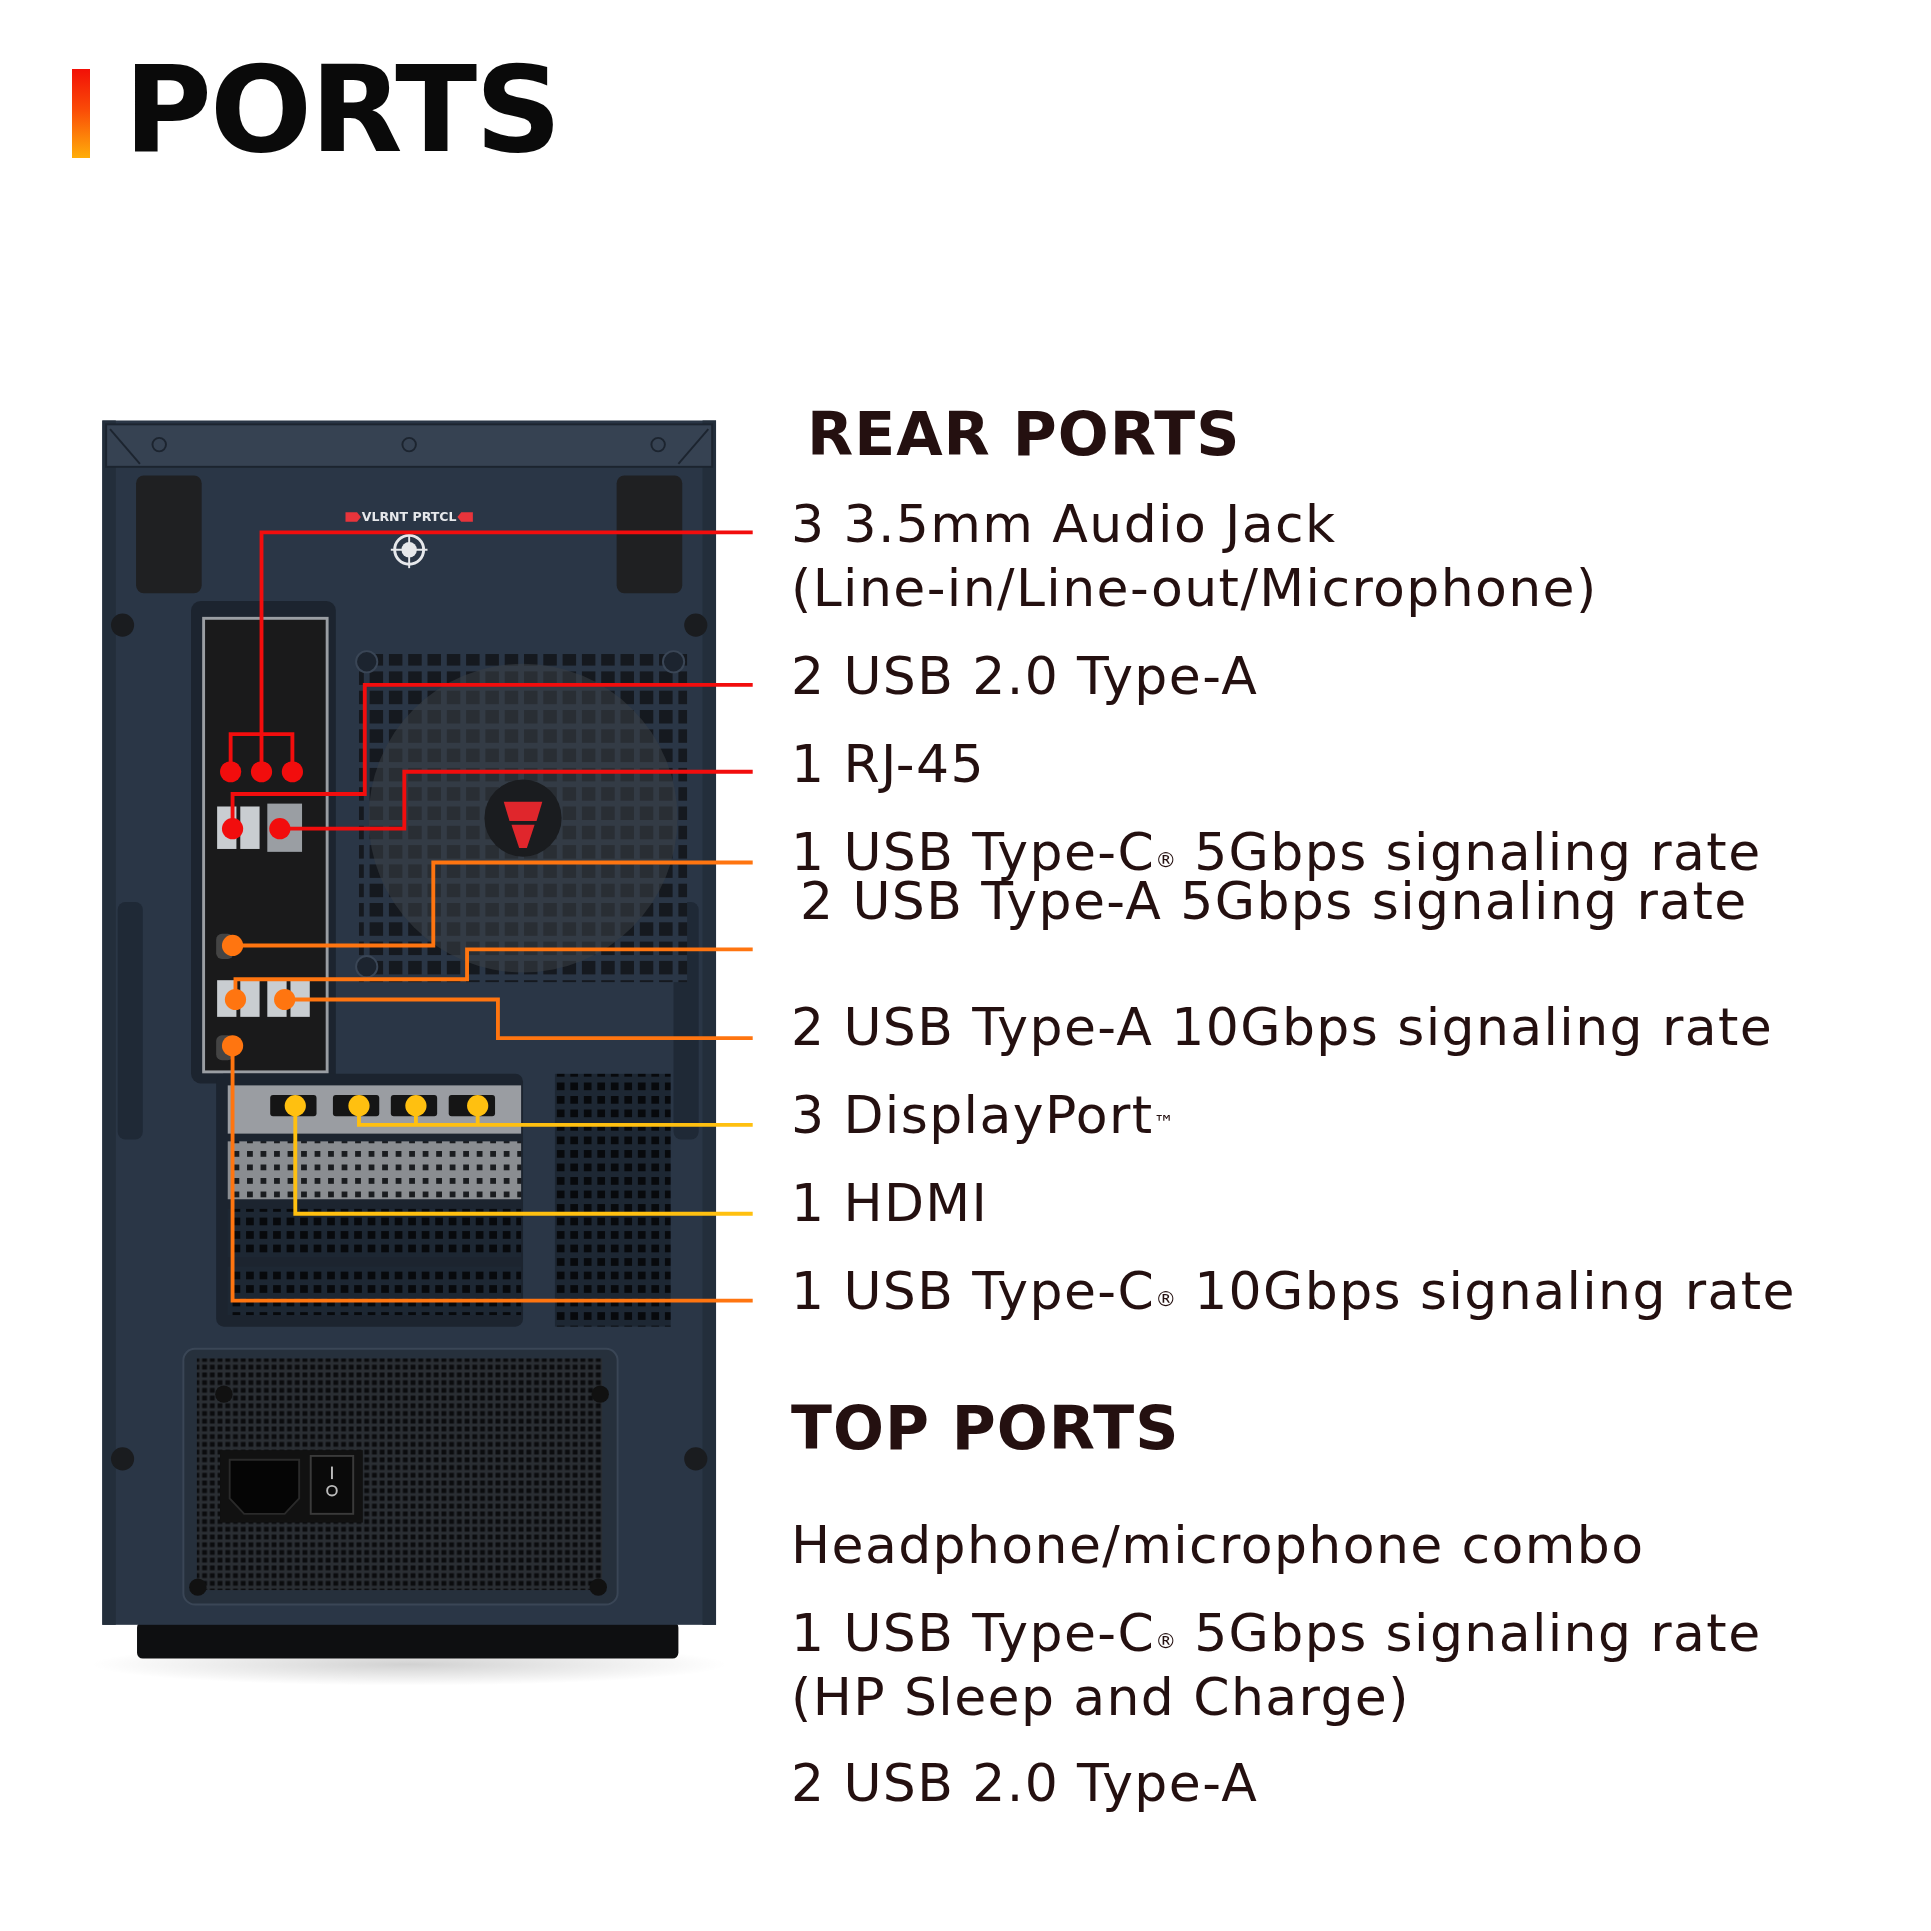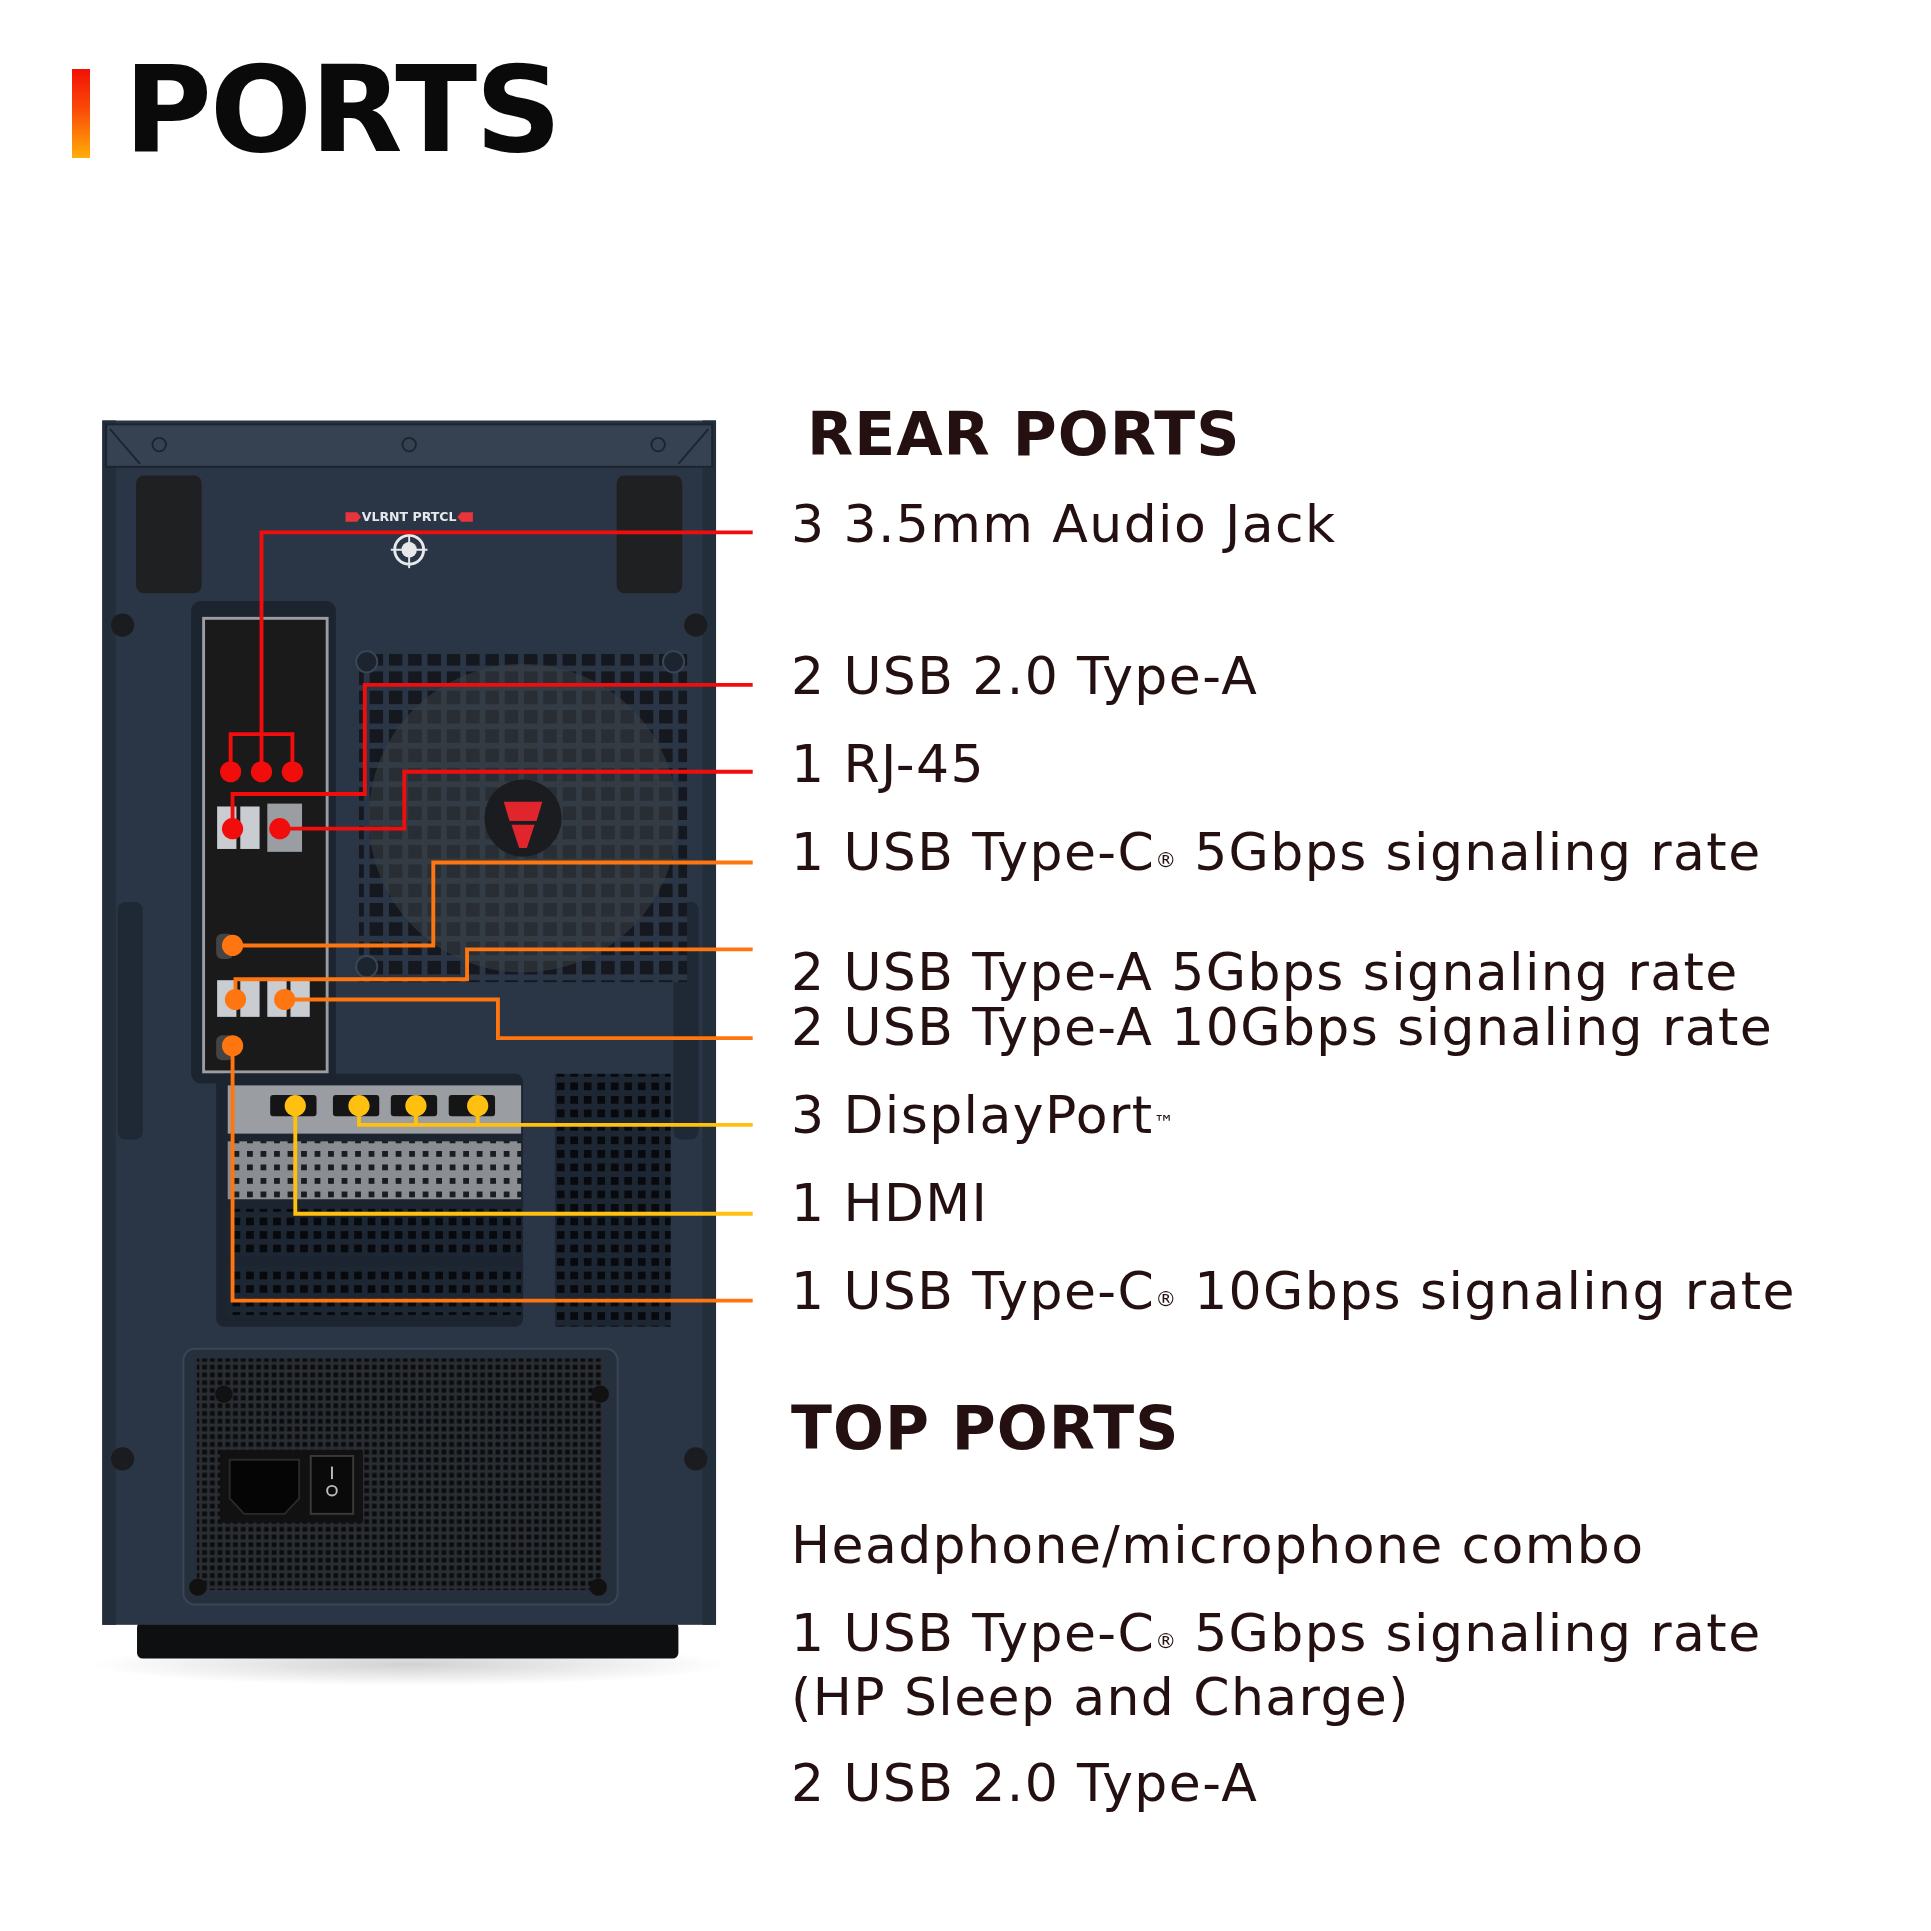--- a/index.html
+++ b/index.html
@@ -166,25 +166,26 @@
     <circle cx="495" cy="1133" r="11" fill="#ffc010"></circle>
   </g>
 </svg>
 </div>
 
 <div class="col">
   <div class="h2" style="top:404px;margin-left:16px;">REAR PORTS</div>
 
   <div class="item" style="top:492px;">
     <div>3 3.5mm Audio Jack</div>
+    <div>(Line-in/Line-out/Microphone)</div>
   </div>
   <div class="item" style="top:644px;">2 USB 2.0 Type-A</div>
   <div class="item" style="top:732px;">1 RJ-45</div>
   <div class="item" style="top:820px;"><span>1 USB Type-C</span><sup>®</sup><span> 5Gbps signaling rate</span></div>
-  <div class="item" style="top:940px;">2 USB Type-A 5Gbps signaling rate</div>
+  <div class="item" style="top:869px;margin-left:9px;">2 USB Type-A 5Gbps signaling rate</div>
   <div class="item" style="top:995px;">2 USB Type-A 10Gbps signaling rate</div>
   <div class="item" style="top:1083px;"><span>3 DisplayPort</span><sup>™</sup></div>
   <div class="item" style="top:1171px;">1 HDMI</div>
   <div class="item" style="top:1259px;"><span>1 USB Type-C</span><sup>®</sup><span> 10Gbps signaling rate</span></div>
 
   <div class="h2" style="top:1388px;margin-top:10px;">TOP PORTS</div>
 
   <div class="item" style="top:1513px;">Headphone/microphone combo</div>
   <div class="item" style="top:1601px;">
     <div><span>1 USB Type-C</span><sup>®</sup><span> 5Gbps signaling rate</span></div>

